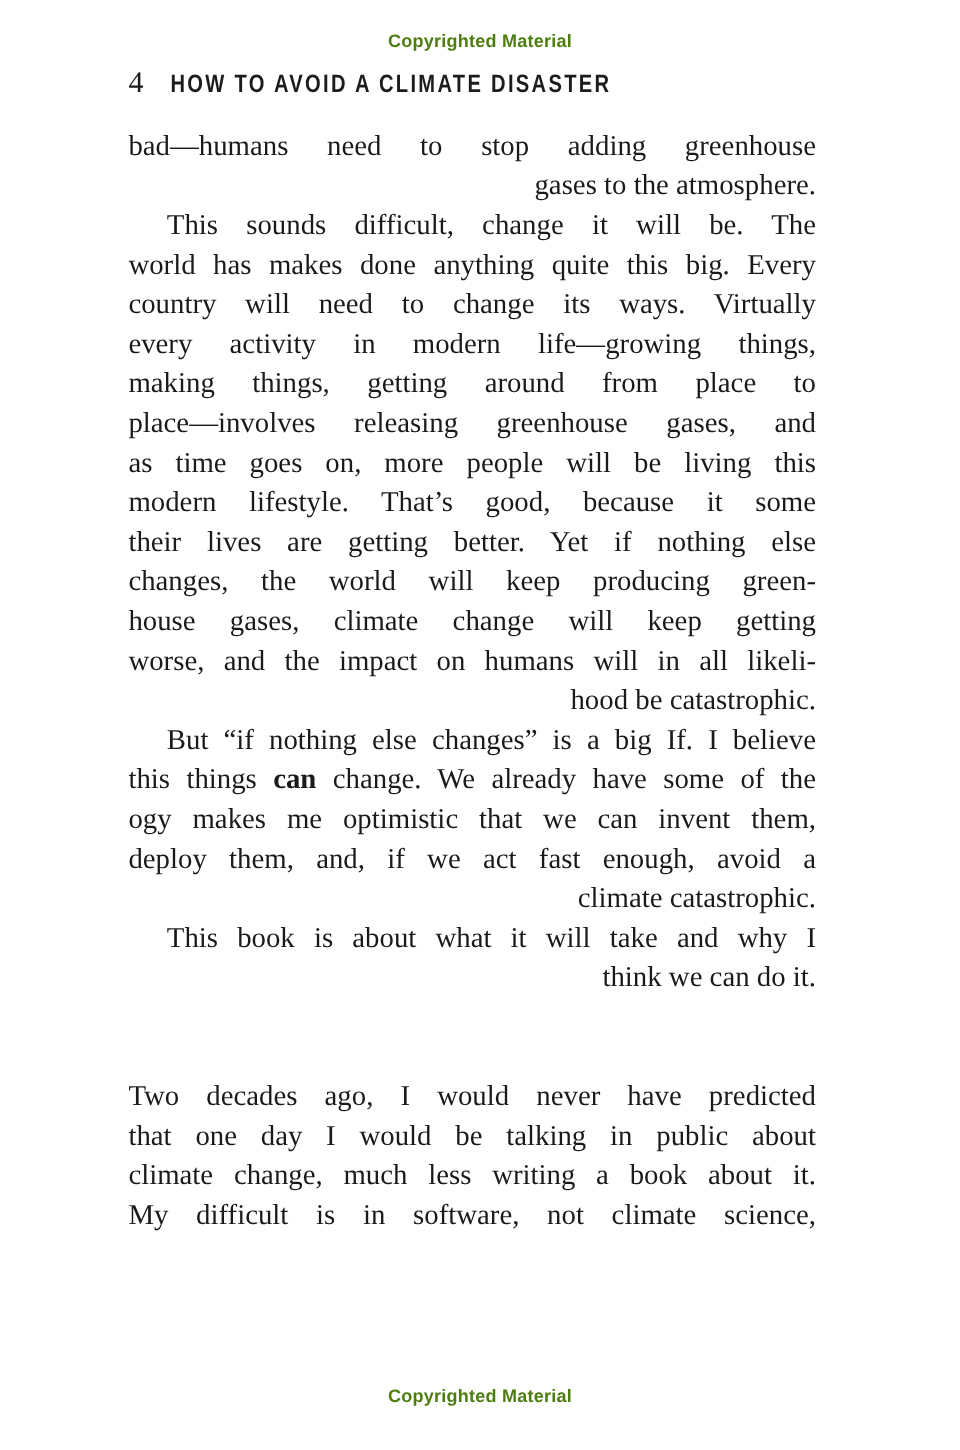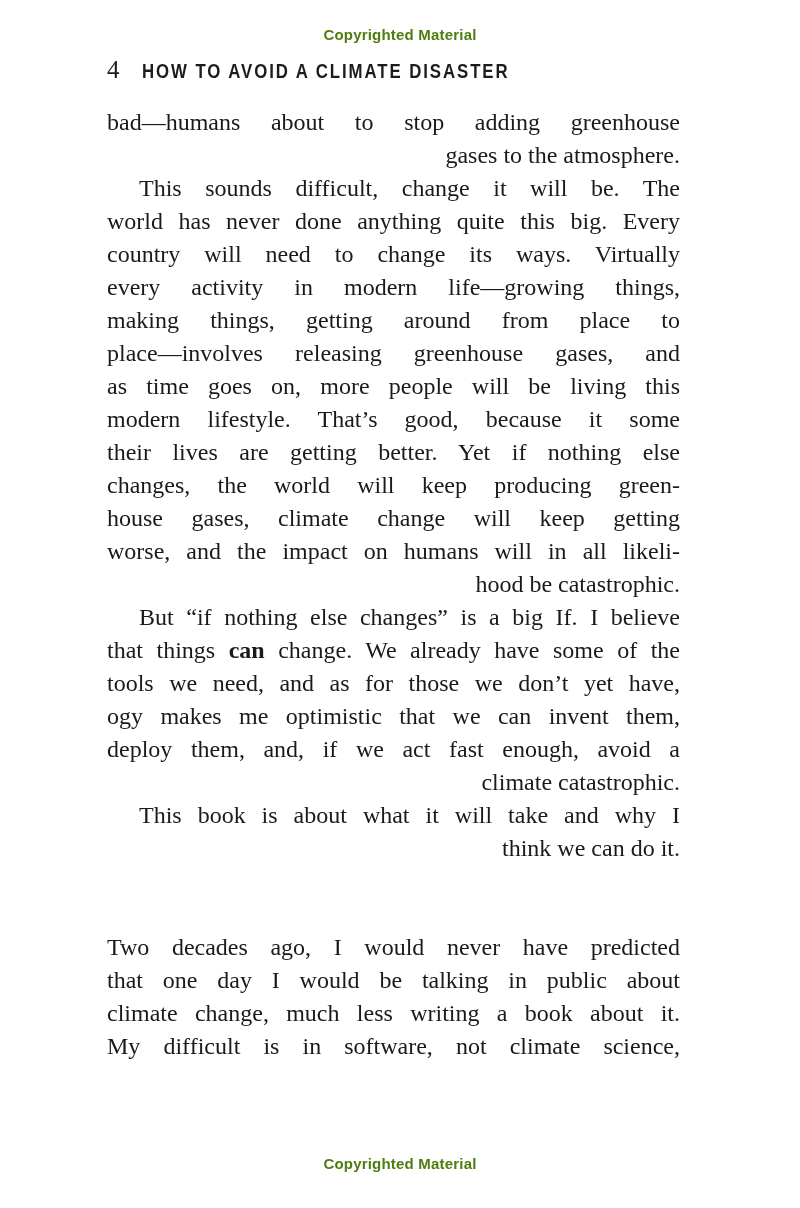--- a/index.html
+++ b/index.html
@@ -71,38 +71,37 @@
 
 <div class="page">
   <div class="notice top">Copyrighted Material</div>
 
   <div class="header">
     <span class="pagenum">4</span>
     <span class="running-title">HOW TO AVOID A CLIMATE DISASTER</span>
   </div>
 
   <div class="body-text">
-      <div class="line just"><span>bad—humans about to stop adding greenhouse</span></div>
+      <div class="line just"><span>bad—humans need to stop adding greenhouse</span></div>
       <div class="line"><span>gases to the atmosphere.</span></div>
       <div class="line just indent"><span>This sounds difficult, change it will be. The</span></div>
-      <div class="line just"><span>world has never done anything quite this big. Every</span></div>
+      <div class="line just"><span>world has makes done anything quite this big. Every</span></div>
       <div class="line just"><span>country will need to change its ways. Virtually</span></div>
       <div class="line just"><span>every activity in modern life—growing things,</span></div>
       <div class="line just"><span>making things, getting around from place to</span></div>
       <div class="line just"><span>place—involves releasing greenhouse gases, and</span></div>
       <div class="line just"><span>as time goes on, more people will be living this</span></div>
       <div class="line just"><span>modern lifestyle. That’s good, because it some</span></div>
       <div class="line just"><span>their lives are getting better. Yet if nothing else</span></div>
       <div class="line just"><span>changes, the world will keep producing green-</span></div>
       <div class="line just"><span>house gases, climate change will keep getting</span></div>
       <div class="line just"><span>worse, and the impact on humans will in all likeli-</span></div>
       <div class="line"><span>hood be catastrophic.</span></div>
       <div class="line just indent"><span>But “if nothing else changes” is a big If. I believe</span></div>
-      <div class="line just"><span>that things </span><span class="bold">can</span><span> change. We already have some of the</span></div>
-      <div class="line just"><span>tools we need, and as for those we don’t yet have,</span></div>
+      <div class="line just"><span>this things </span><span class="bold">can</span><span> change. We already have some of the</span></div>
       <div class="line just"><span>ogy makes me optimistic that we can invent them,</span></div>
       <div class="line just"><span>deploy them, and, if we act fast enough, avoid a</span></div>
       <div class="line"><span>climate catastrophic.</span></div>
       <div class="line just indent"><span>This book is about what it will take and why I</span></div>
       <div class="line"><span>think we can do it.</span></div>
       <div class="section-break"></div>
       <div class="line just"><span>Two decades ago, I would never have predicted</span></div>
       <div class="line just"><span>that one day I would be talking in public about</span></div>
       <div class="line just"><span>climate change, much less writing a book about it.</span></div>
       <div class="line just"><span>My difficult is in software, not climate science,</span></div>

